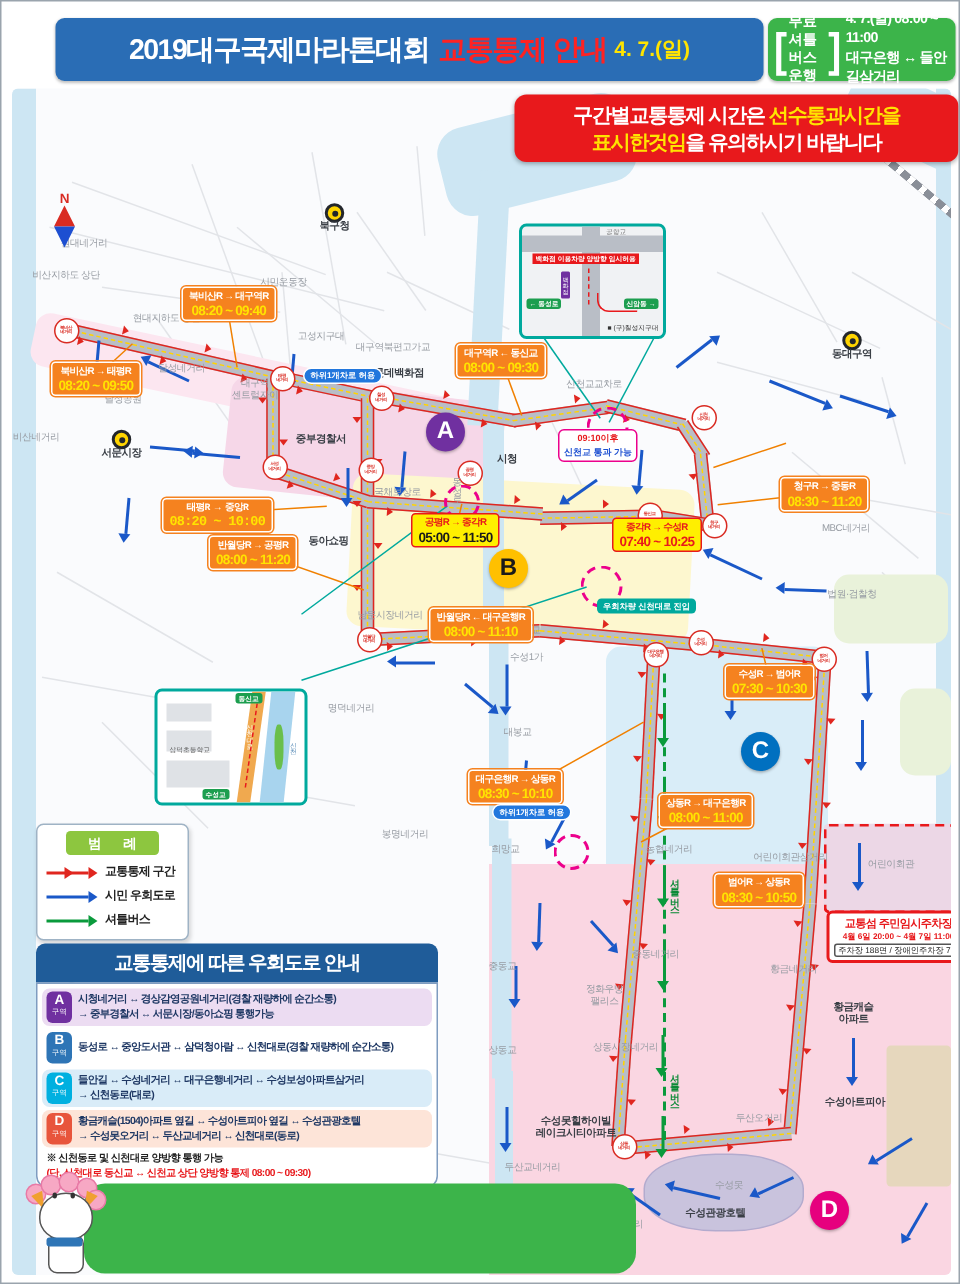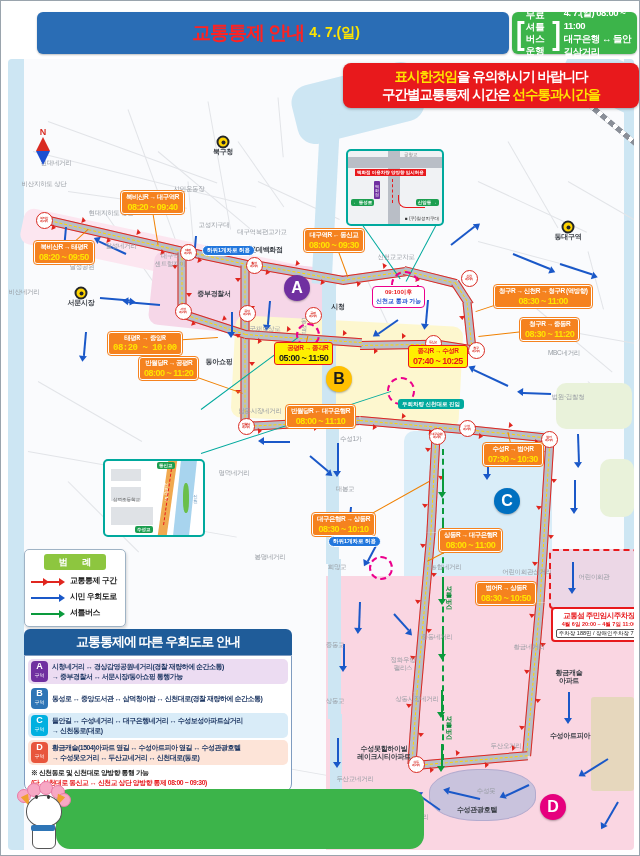--- a/index.html
+++ b/index.html
@@ -98,20 +98,21 @@
   .compass .cn{color:#d92b22;font-size:9px;font-weight:bold;}
   .compass .cs{color:#1d4fd1;font-size:9px;font-weight:bold;}
   .compass .rose{width:0;height:0;margin:0 auto;border-left:7px solid transparent;border-right:7px solid transparent;border-bottom:14px solid #d92b22;position:relative;}
   .compass .rose::after{content:"";position:absolute;left:-7px;top:14px;width:0;height:0;border-left:7px solid transparent;border-right:7px solid transparent;border-top:14px solid #1d4fd1;}
   .rail{height:5px;background:#8a8f98;transform-origin:0 50%;z-index:3;background-image:repeating-linear-gradient(90deg,#fff 0 4px,#8a8f98 4px 10px);}
 </style>
 </head>
 <body>
 
 <div class="abs hdr">
+  <span class="t1">2019대구국제마라톤대회</span>
   <span class="t2">교통통제 안내</span>
   <span class="t3">4. 7.(일)</span>
 </div>
 <div class="abs shuttle">
   <span class="brk">[</span>
   <span class="stack">
     <span>무료셔틀</span>
       <span>버스운행</span>
   </span>
   <span class="brk">]</span>
@@ -488,34 +489,30 @@
     <div class="abs tlabel " style="left: 100px; top: 273px; font-family: Liberation Mono, monospace;">
       <div class="rt">태평R → 중앙R</div>
       <div class="tm">08:20 ~ 10:00</div>
     </div>
     <div class="abs lead" style="left: 161px; top: 308px; width: 78.4347px; transform: rotate(19.359deg);"></div>
     <div class="abs tlabel " style="left: 131px; top: 298px;">
       <div class="rt">반월당R → 공평R</div>
       <div class="tm">08:00 ~ 11:20</div>
     </div>
     <div class="abs lead" style="left: 296px; top: 293px; width: 17.4642px; transform: rotate(-76.7595deg);"></div>
-    <div class="abs tlabel y" style="left: 266px; top: 283px; text-align: right;">
+    <div class="abs tlabel y" style="left: 266px; top: 283px;">
       <div class="rt">공평R → 종각R</div>
       <div class="tm">05:00 ~ 11:50</div>
     </div>
     <div class="abs lead" style="left: 430px; top: 296px; width: 16.4012px; transform: rotate(-127.569deg);"></div>
     <div class="abs tlabel y y2" style="left: 400px; top: 286px;">
       <div class="rt">종각R → 수성R</div>
       <div class="tm">07:40 ~ 10:25</div>
     </div>
     <div class="abs lead" style="left: 516px; top: 236px; width: 50.5964px; transform: rotate(161.565deg);"></div>
-    <div class="abs tlabel " style="left: 486px; top: 226px;">
-      <div class="rt">청구R → 신천R → 청구R (역방향)</div>
-      <div class="tm">08:30 ~ 11:00</div>
-    </div>
     <div class="abs lead" style="left: 542px; top: 269px; width: 72.4431px; transform: rotate(173.66deg);"></div>
     <div class="abs tlabel " style="left: 512px; top: 259px;">
       <div class="rt">청구R → 중동R</div>
       <div class="tm">08:30 ~ 11:20</div>
     </div>
     <div class="abs lead" style="left: 308px; top: 356px; width: 13px; transform: rotate(22.6199deg);"></div>
     <div class="abs tlabel " style="left: 278px; top: 346px;">
       <div class="rt">반월당R ← 대구은행R</div>
       <div class="tm">08:00 ~ 11:10</div>
     </div>
@@ -633,22 +630,22 @@
     <div class="abs place d" style="left: 562px; top: 677px;">수성아트피아</div>
     <div class="abs place vg" style="left: 441px; top: 534px;">셔틀버스</div>
     <div class="abs place vg" style="left: 441px; top: 664px;">셔틀버스</div>
     <div class="abs zletter" style="left: 289px; top: 229px; background: rgb(112, 48, 160); color: rgb(255, 255, 255);">A</div>
     <div class="abs zletter" style="left: 331px; top: 320px; background: rgb(255, 192, 0); color: rgb(26, 26, 26);">B</div>
     <div class="abs zletter" style="left: 499px; top: 442px; background: rgb(0, 112, 192); color: rgb(255, 255, 255);">C</div>
     <div class="abs zletter" style="left: 545px; top: 748px; background: rgb(230, 0, 126); color: rgb(255, 255, 255);">D</div>
   </div>
 
 <div class="abs" style="left:342px;top:62px;width:296px;height:45px;background:#e8191c;border-radius:8px;z-index:20;display:flex;flex-direction:column;align-items:center;justify-content:center;box-shadow:0 1px 3px rgba(0,0,0,.3);">
+  <div style="color:#fff;font-size:13.5px;font-weight:bold;letter-spacing:-1px;line-height:1.3;"><span>구간별교통통제 시간은 </span><span style="color:#ffe400;">선수통과시간을</span></div>
   <div style="color:#fff;font-size:13.5px;font-weight:bold;letter-spacing:-1px;line-height:1.3;"><span style="color:#ffe400;">표시한것임</span><span>을 유의하시기 바랍니다</span></div>
-  <div style="color:#fff;font-size:13.5px;font-weight:bold;letter-spacing:-1px;line-height:1.3;"><span>구간별교통통제 시간은 </span><span style="color:#ffe400;">선수통과시간을</span></div>
 </div>
 
 <div class="abs legend">
   <div class="lhead">범 례</div>
   <div id="legend-items">
       <div class="litem">
         <div class="lsym">
           <div class="abs aline" style="left: 0px; top: 4px; width: 28px; border-top: 2.5px solid rgb(224, 38, 31); transform: rotate(0deg);">
             <span class="ahead" style="border-left: 6px solid rgb(224, 38, 31);"></span>
             <span class="ahead" style="border-left: 6px solid rgb(224, 38, 31); right: 10px;"></span>

